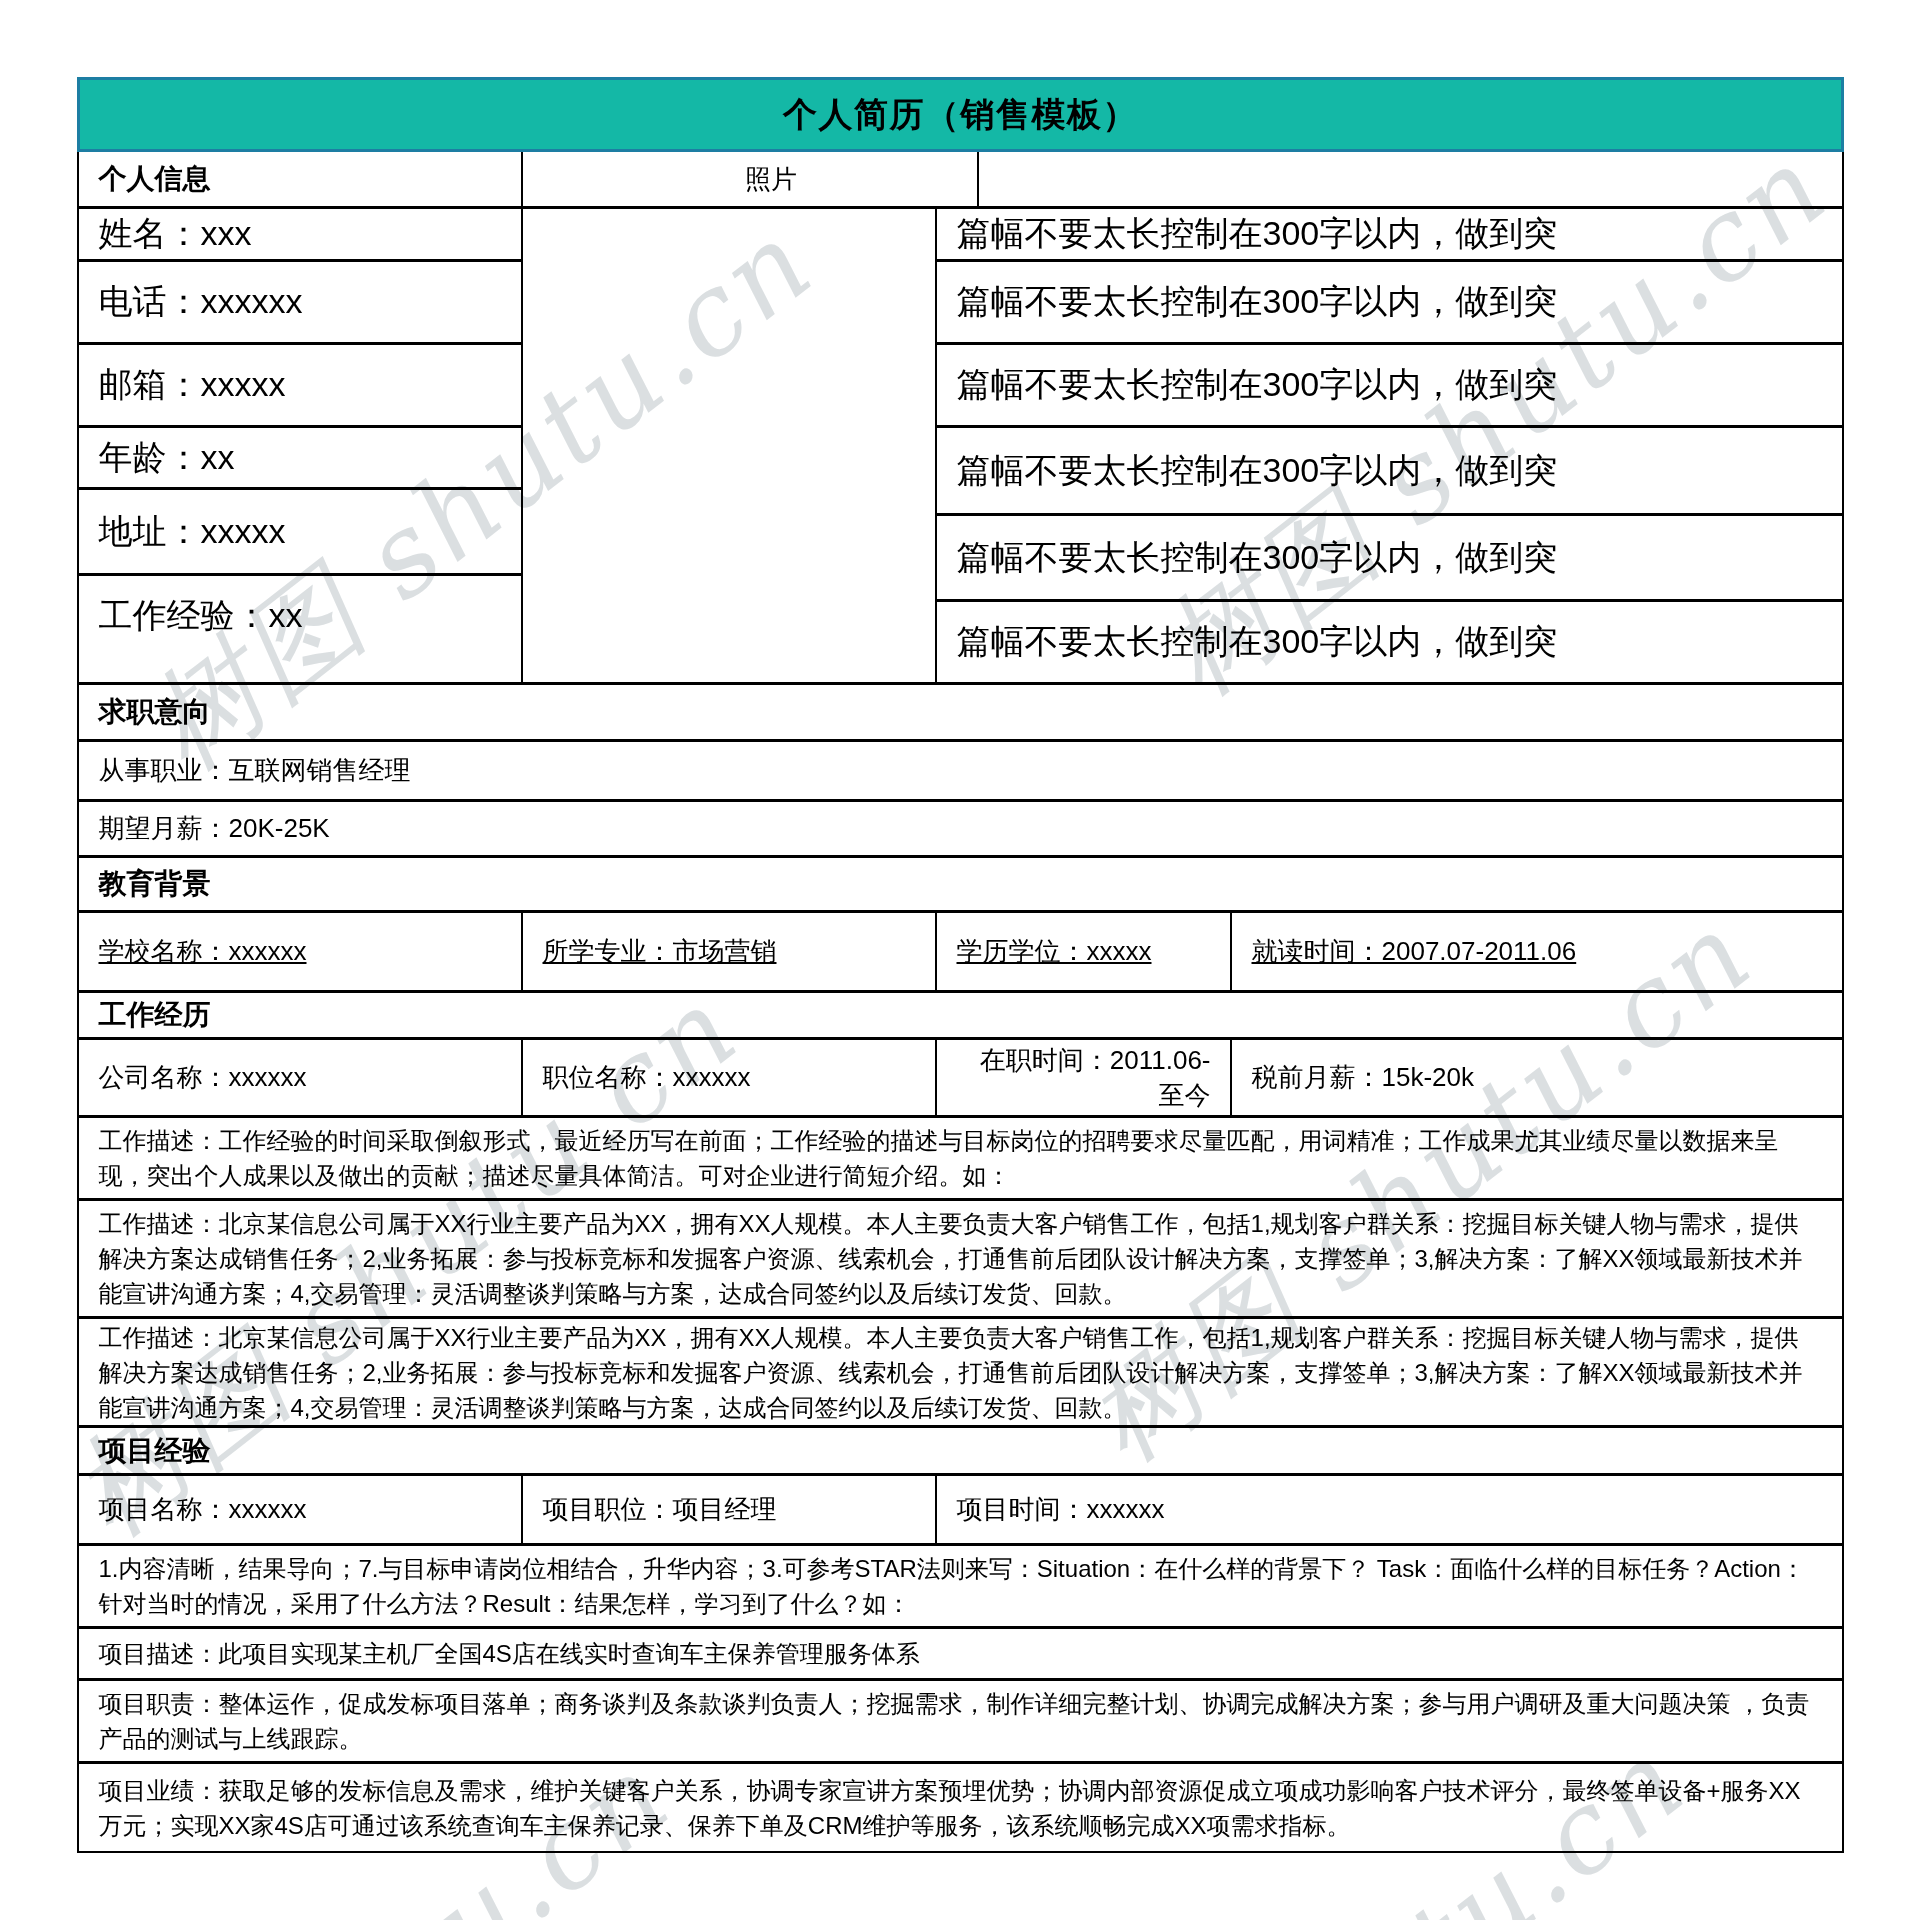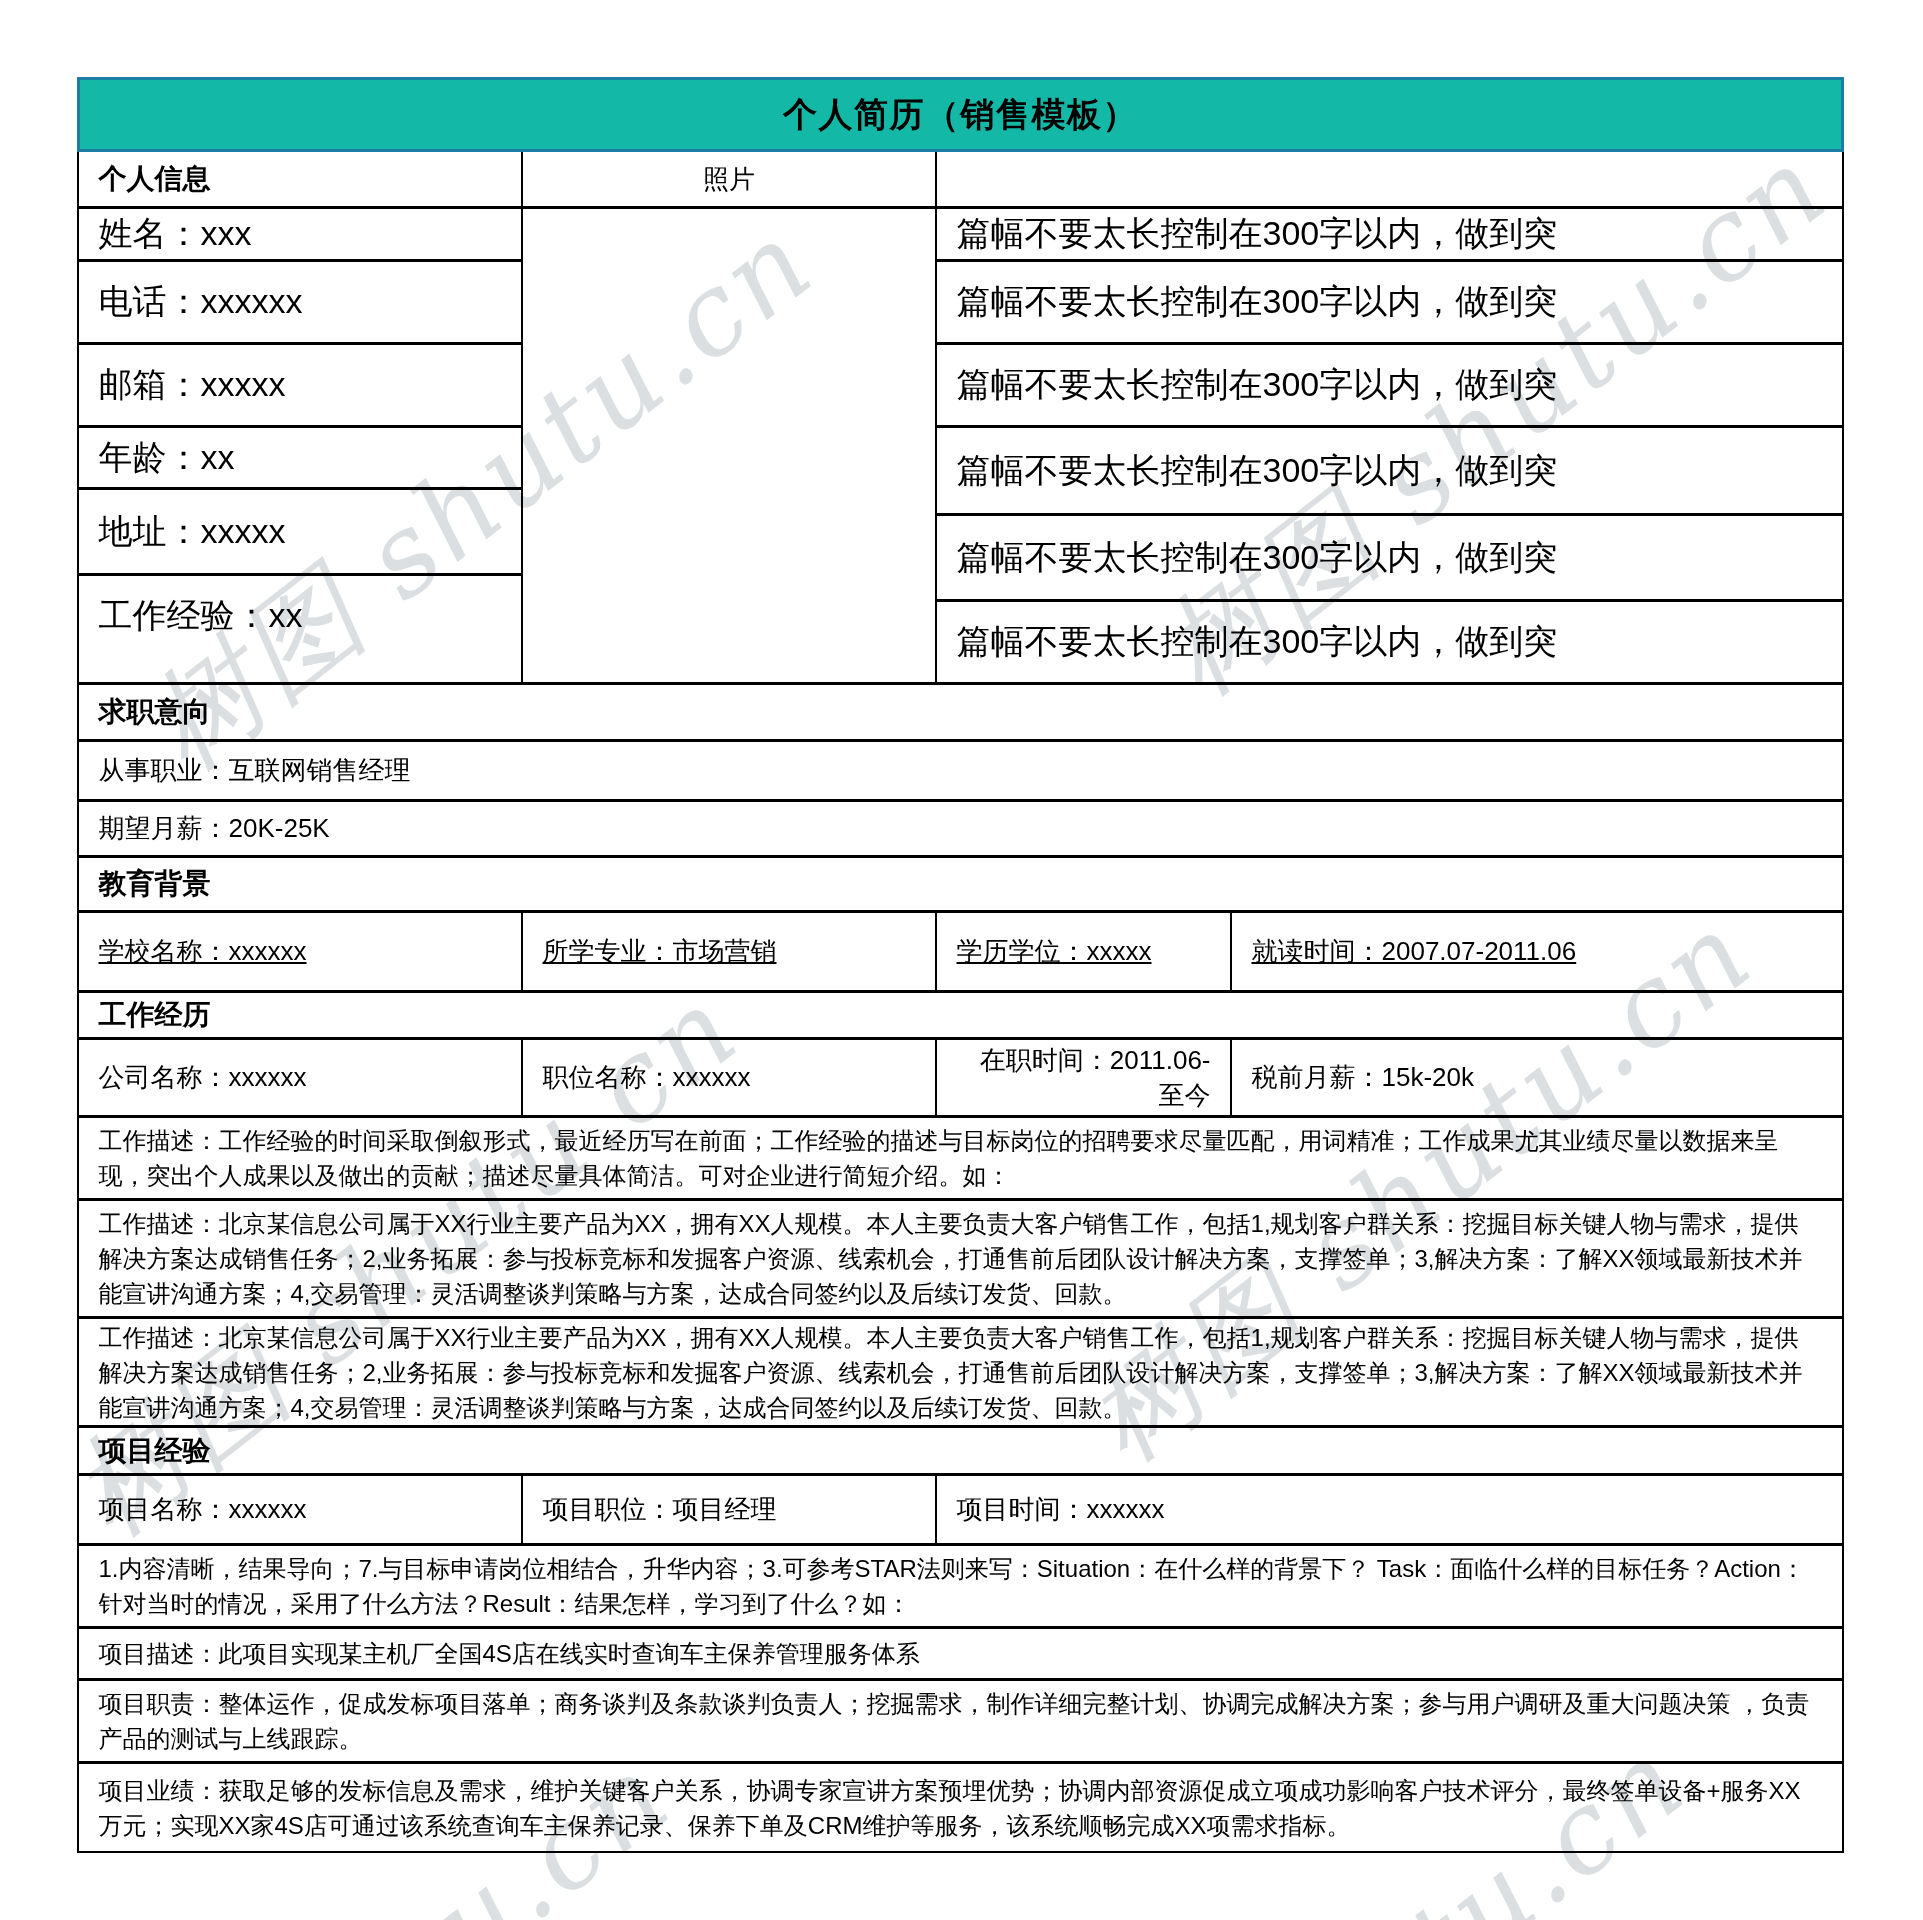--- a/index.html
+++ b/index.html
@@ -52,21 +52,21 @@
   }
   .row:last-child{border-bottom:none;}
   .cell{
     box-sizing:border-box;
     display:flex;align-items:center;
     padding:0 19.5px;
     font-size:26px;
   }
   .vline{border-right:2.3px solid #000;text-align:right;}
   .b{font-weight:700;font-size:28px;}
-  .c{justify-content:center;padding:18px;}
+  .c{justify-content:center;padding:18px;margin-left:42px;}
   .p{
     display:flex;align-items:center;
     box-sizing:border-box;
     padding:6px 19.5px;
     font-size:24px;line-height:35px;
   }
   
   .pblock{display:flex;}
   .pcol{display:flex;flex-direction:column;box-sizing:border-box;}
   .sub{

